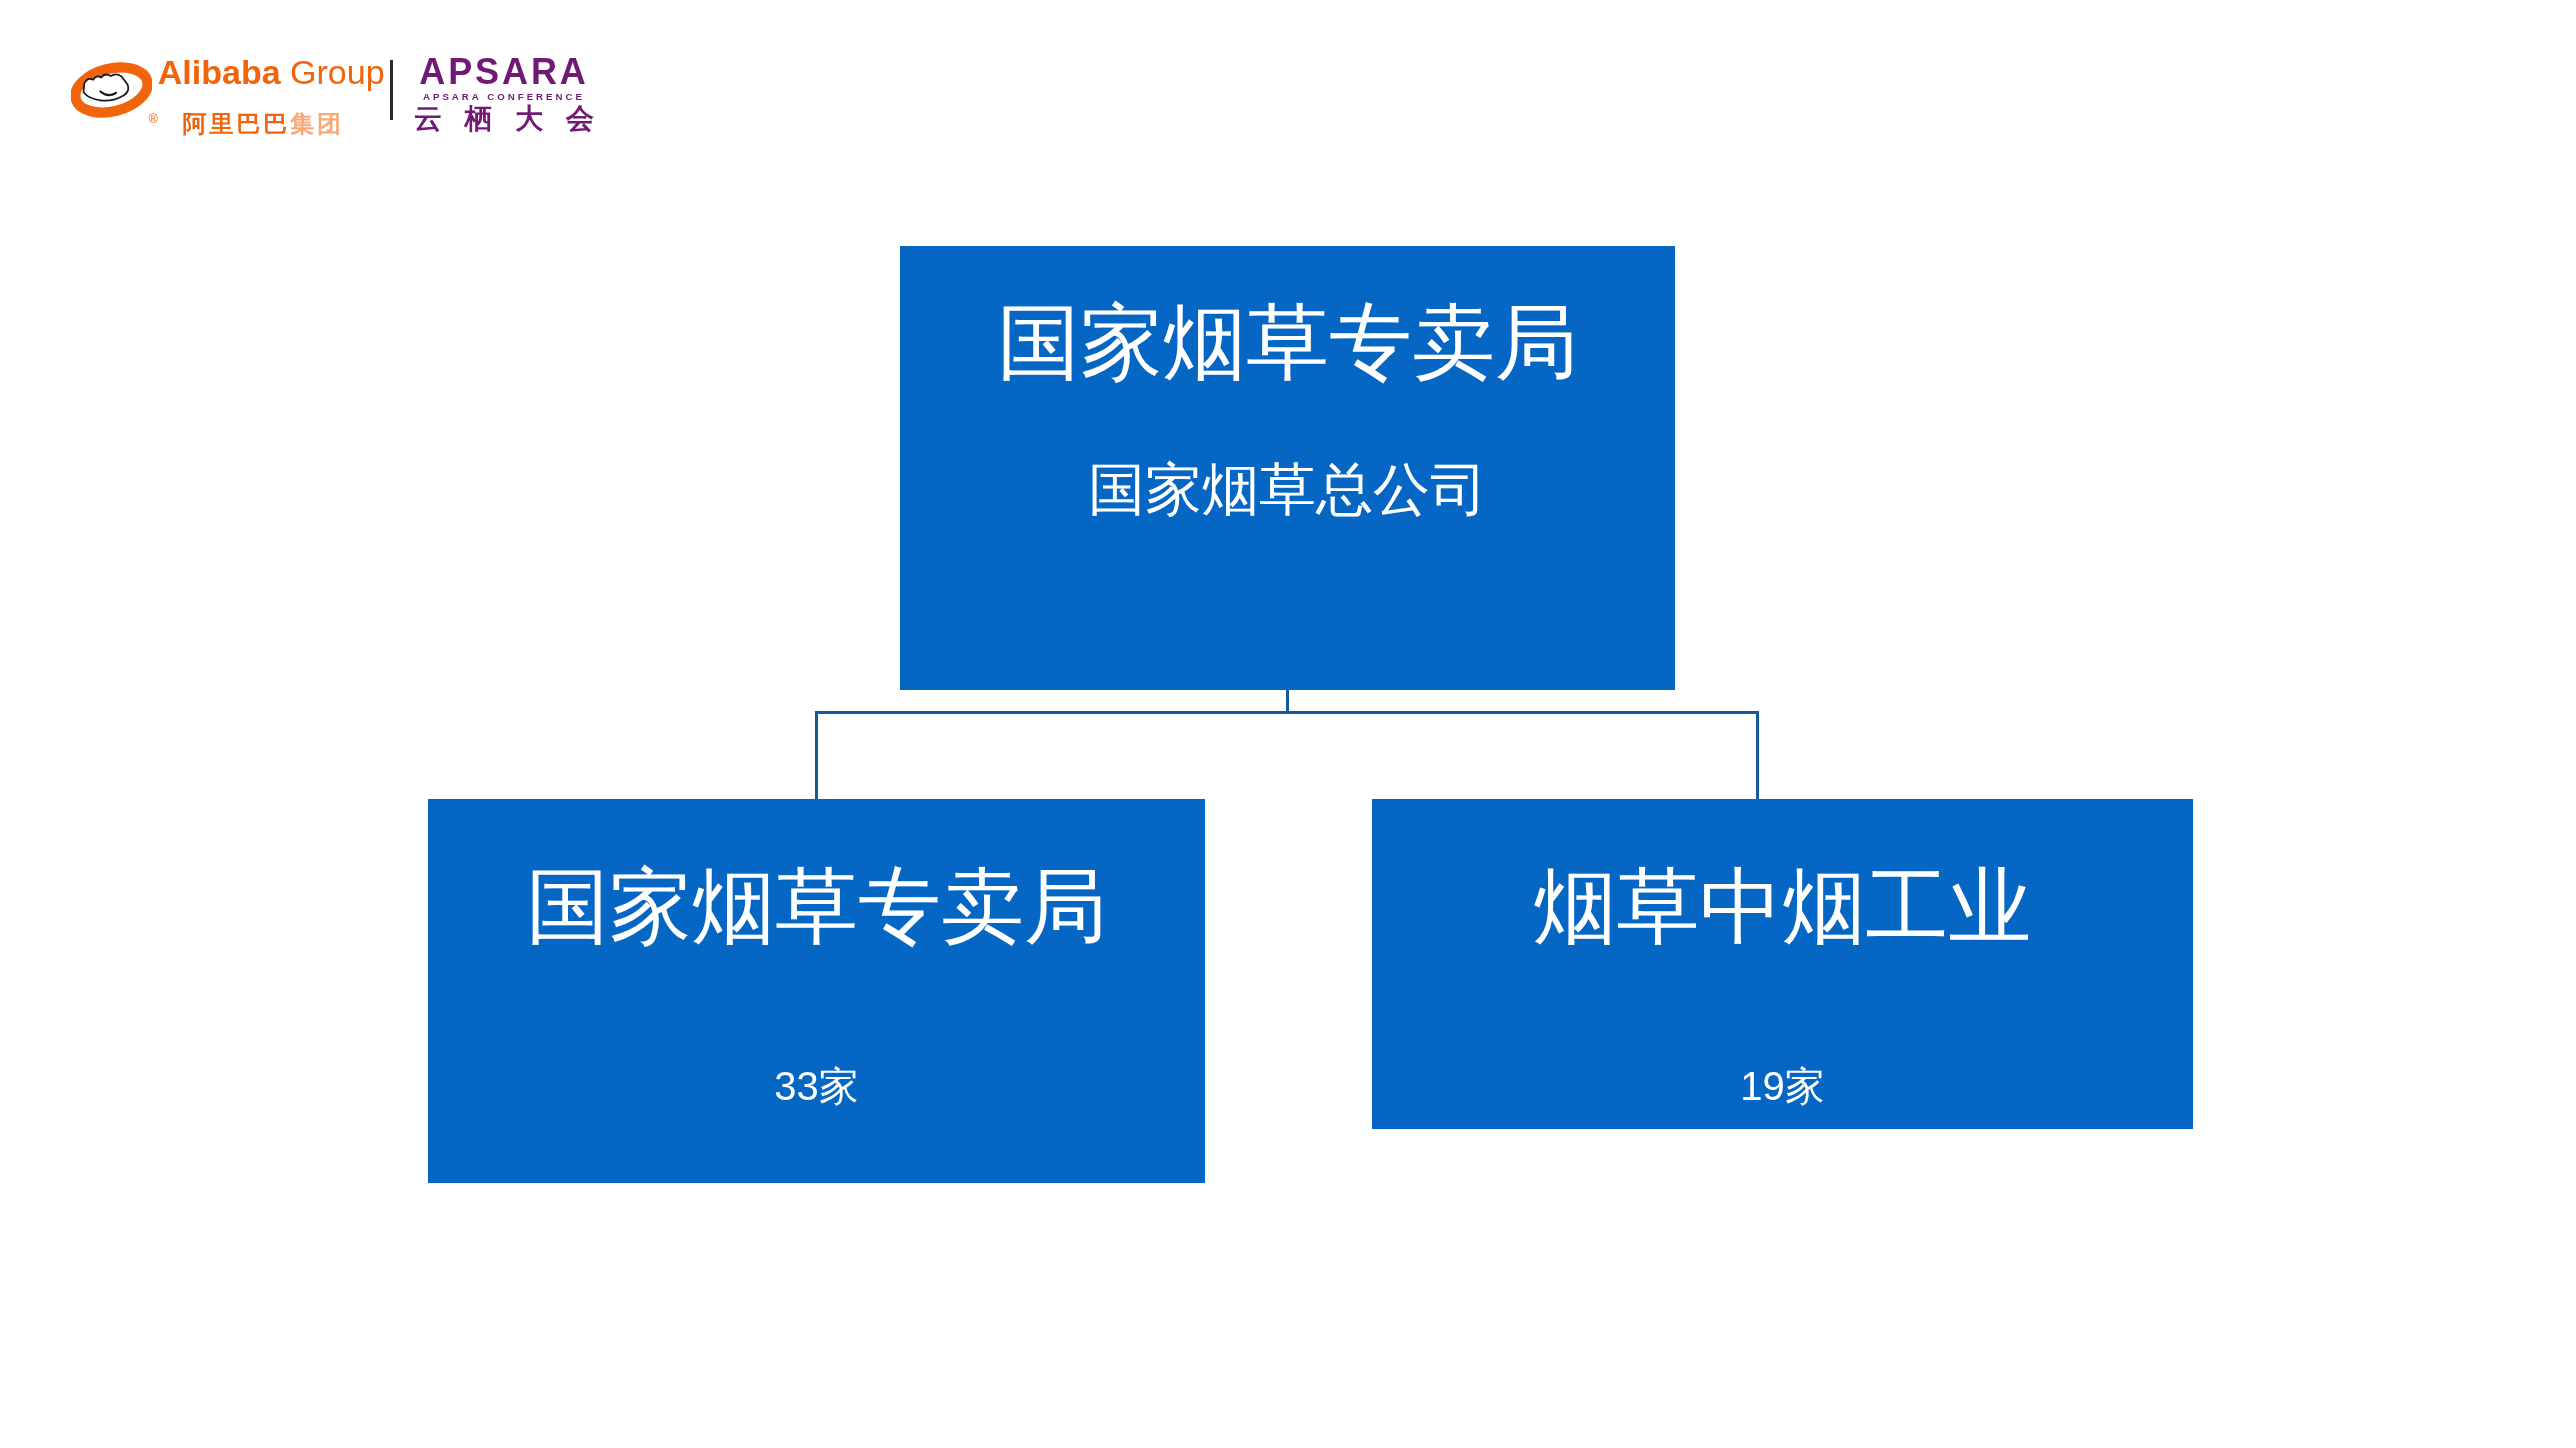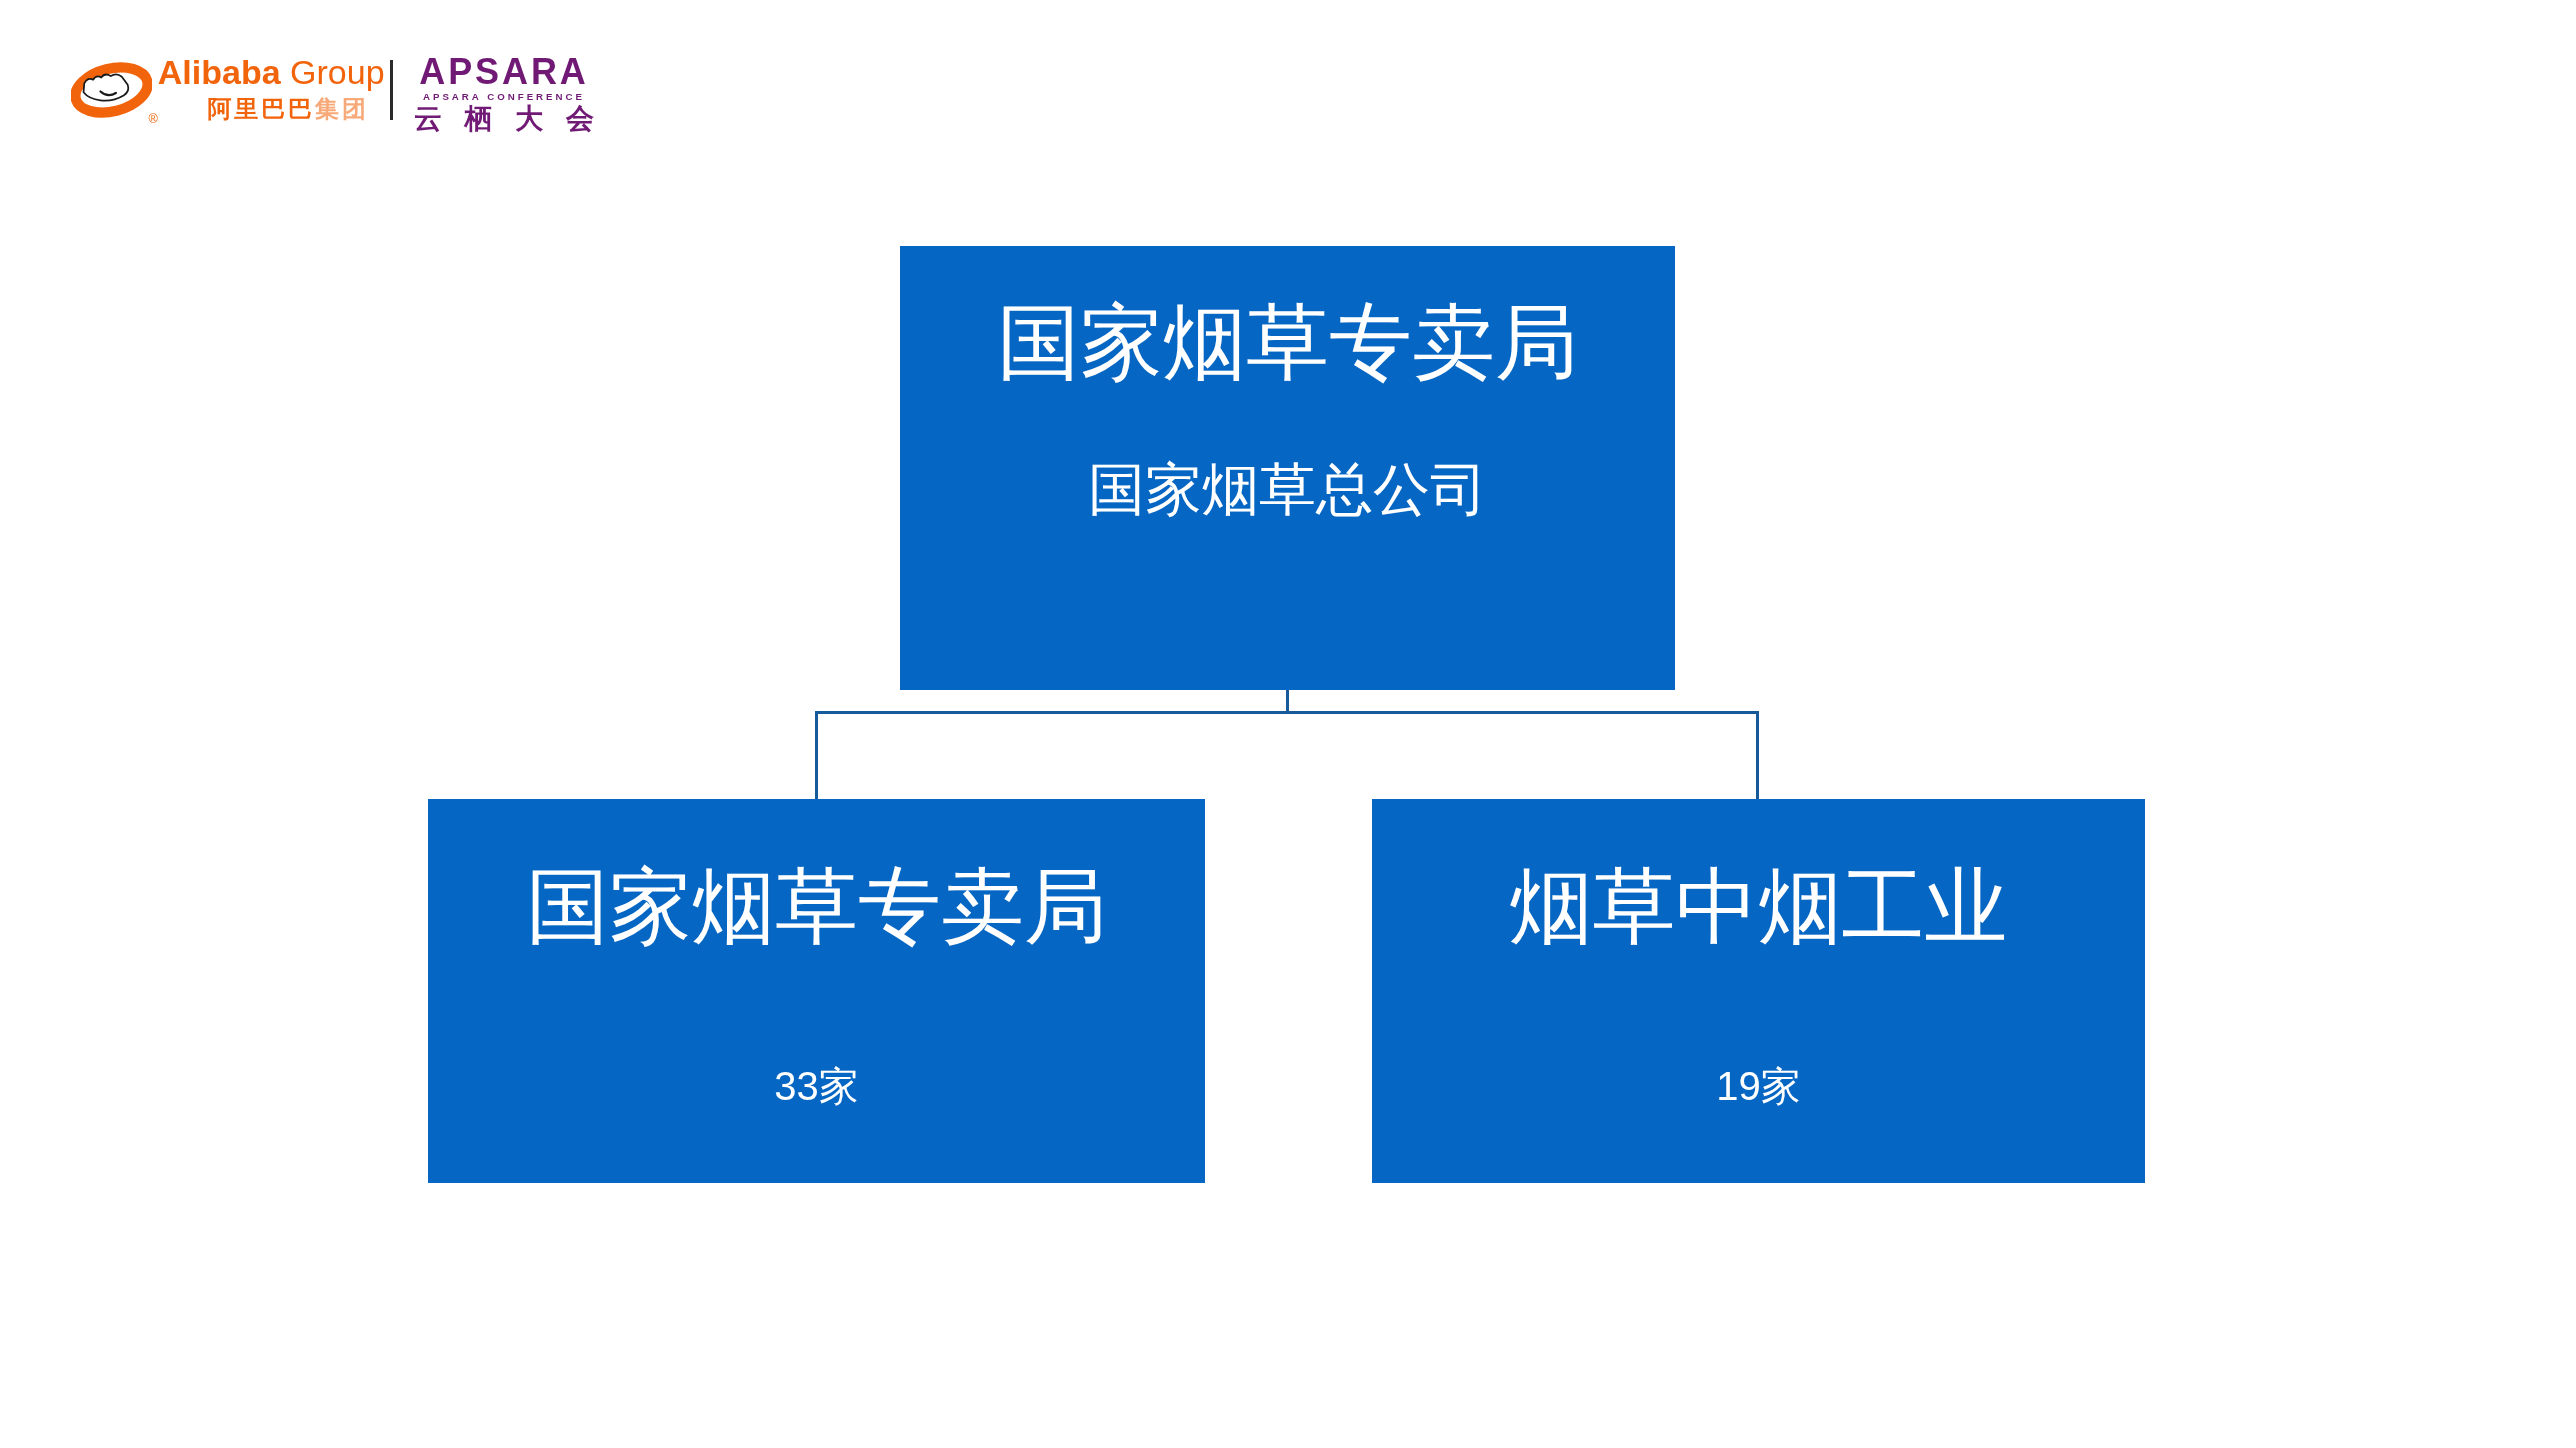--- a/index.html
+++ b/index.html
@@ -46,28 +46,27 @@
   }
   .ali-en {
     font-size: 34px;
     line-height: 37px;
     color: #F2640C;
     white-space: nowrap;
   }
   .ali-en .b { font-weight: 800; }
   .ali-en .l { font-weight: 400; }
   .ali-cn {
-    margin-top: 4px;
+    margin-top: 19px;
     font-size: 24px;
     line-height: 27px;
     letter-spacing: 2.9px;
     color: #F2640C;
     font-weight: 700;
     white-space: nowrap;
-    text-align: right;
   }
   .ali-cn .faded { opacity: 0.55; }
   .brand-divider {
     width: 2.9px;
     height: 60px;
     background: #2b2b2b;
     margin: 5.8px 19.3px 0 21px;
   }
   .apsara {
     width: 184px;
@@ -100,21 +99,21 @@
     text-align-last: justify;
   }
 
   
   .node {
     position: absolute;
     background: #0666C3;
   }
   .node-root   { left: 900px;  top: 246px; width: 775px; height: 444px; }
   .node-left   { left: 428px;  top: 799px; width: 777px; height: 384px; }
-  .node-right  { left: 1372px; top: 799px; width: 773px; height: 384px; }
+  .node-right  { left: 1372px; top: 799px; width: 773px; height: 330px; padding-left: 48px; }
 
   .node-text {
     position: absolute;
     left: 0;
     width: 100%;
     text-align: center;
     color: #ffffff;
     font-weight: 400;
     white-space: nowrap;
   }

